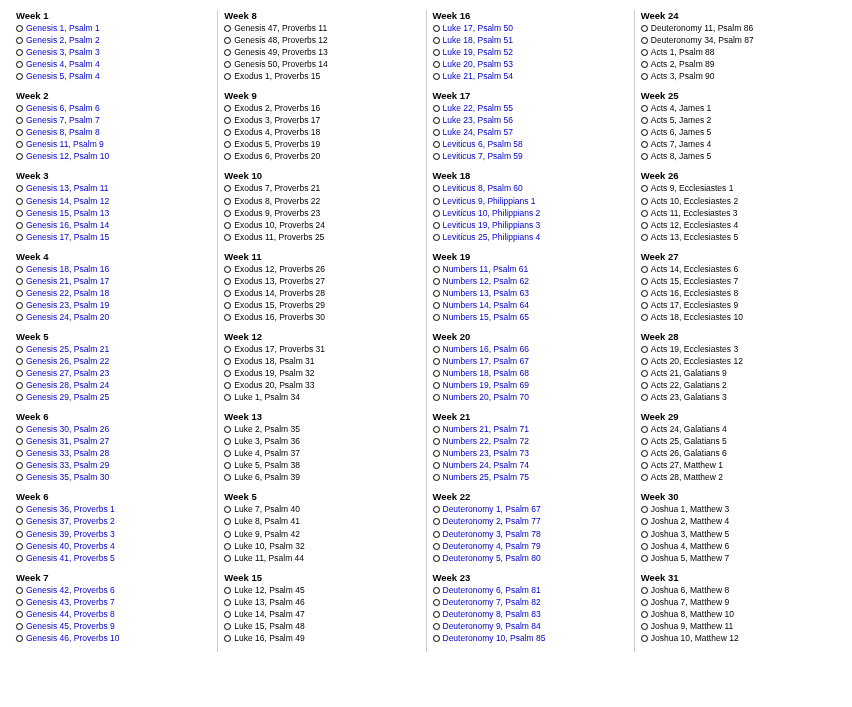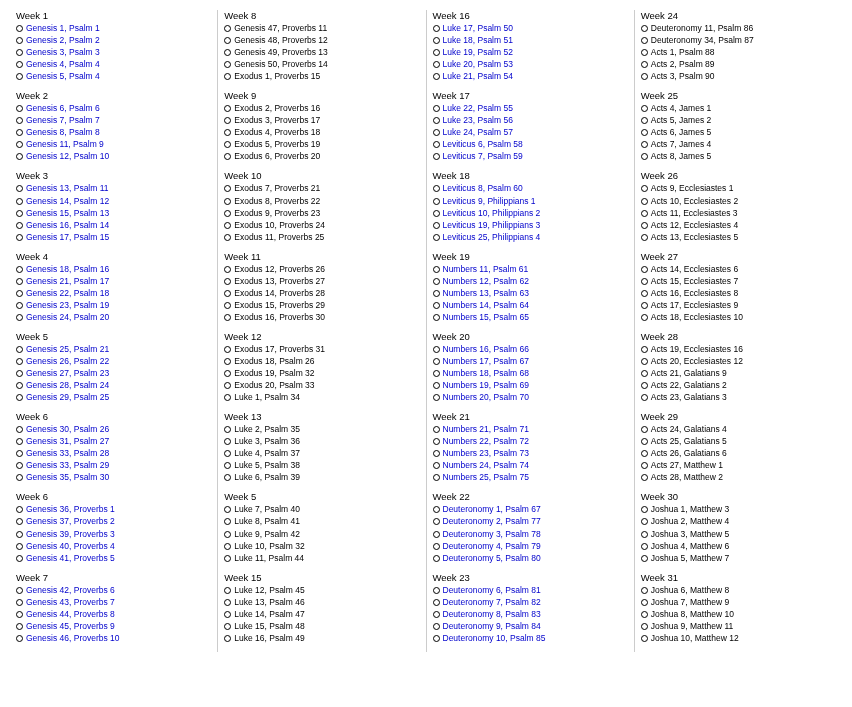--- a/index.html
+++ b/index.html
@@ -23,21 +23,21 @@
       padding: 0 6px;
       border-right: 1px solid #ccc;
     }
     .column:last-child {
       border-right: none;
     }
     .week-block {
       margin-bottom: 8px;
     }
     .week-title {
-      font-weight: normal;
+      font-weight: bold;
       font-size: 9.5px;
       margin-bottom: 2px;
     }
     .reading-item {
       display: flex;
       align-items: center;
       gap: 3px;
       margin-bottom: 1px;
       line-height: 1.3;
     }
@@ -341,21 +341,21 @@
         </div>
       </div>
       <div class="week-block">
         <div class="week-title">Week 12</div>
         <div class="reading-item">
           <span class="bullet"></span>
           <span class="reading-text black">Exodus 17, Proverbs 31</span>
         </div>
         <div class="reading-item">
           <span class="bullet"></span>
-          <span class="reading-text black">Exodus 18, Psalm 26</span>
+          <span class="reading-text black">Exodus 18, Psalm 31</span>
         </div>
         <div class="reading-item">
           <span class="bullet"></span>
           <span class="reading-text black">Exodus 19, Psalm 32</span>
         </div>
         <div class="reading-item">
           <span class="bullet"></span>
           <span class="reading-text black">Exodus 20, Psalm 33</span>
         </div>
         <div class="reading-item">
@@ -709,21 +709,21 @@
         </div>
         <div class="reading-item">
           <span class="bullet"></span>
           <span class="reading-text black">Acts 18, Ecclesiastes 10</span>
         </div>
       </div>
       <div class="week-block">
         <div class="week-title">Week 28</div>
         <div class="reading-item">
           <span class="bullet"></span>
-          <span class="reading-text black">Acts 19, Ecclesiastes 16</span>
+          <span class="reading-text black">Acts 19, Ecclesiastes 3</span>
         </div>
         <div class="reading-item">
           <span class="bullet"></span>
           <span class="reading-text black">Acts 20, Ecclesiastes 12</span>
         </div>
         <div class="reading-item">
           <span class="bullet"></span>
           <span class="reading-text black">Acts 21, Galatians 9</span>
         </div>
         <div class="reading-item">

